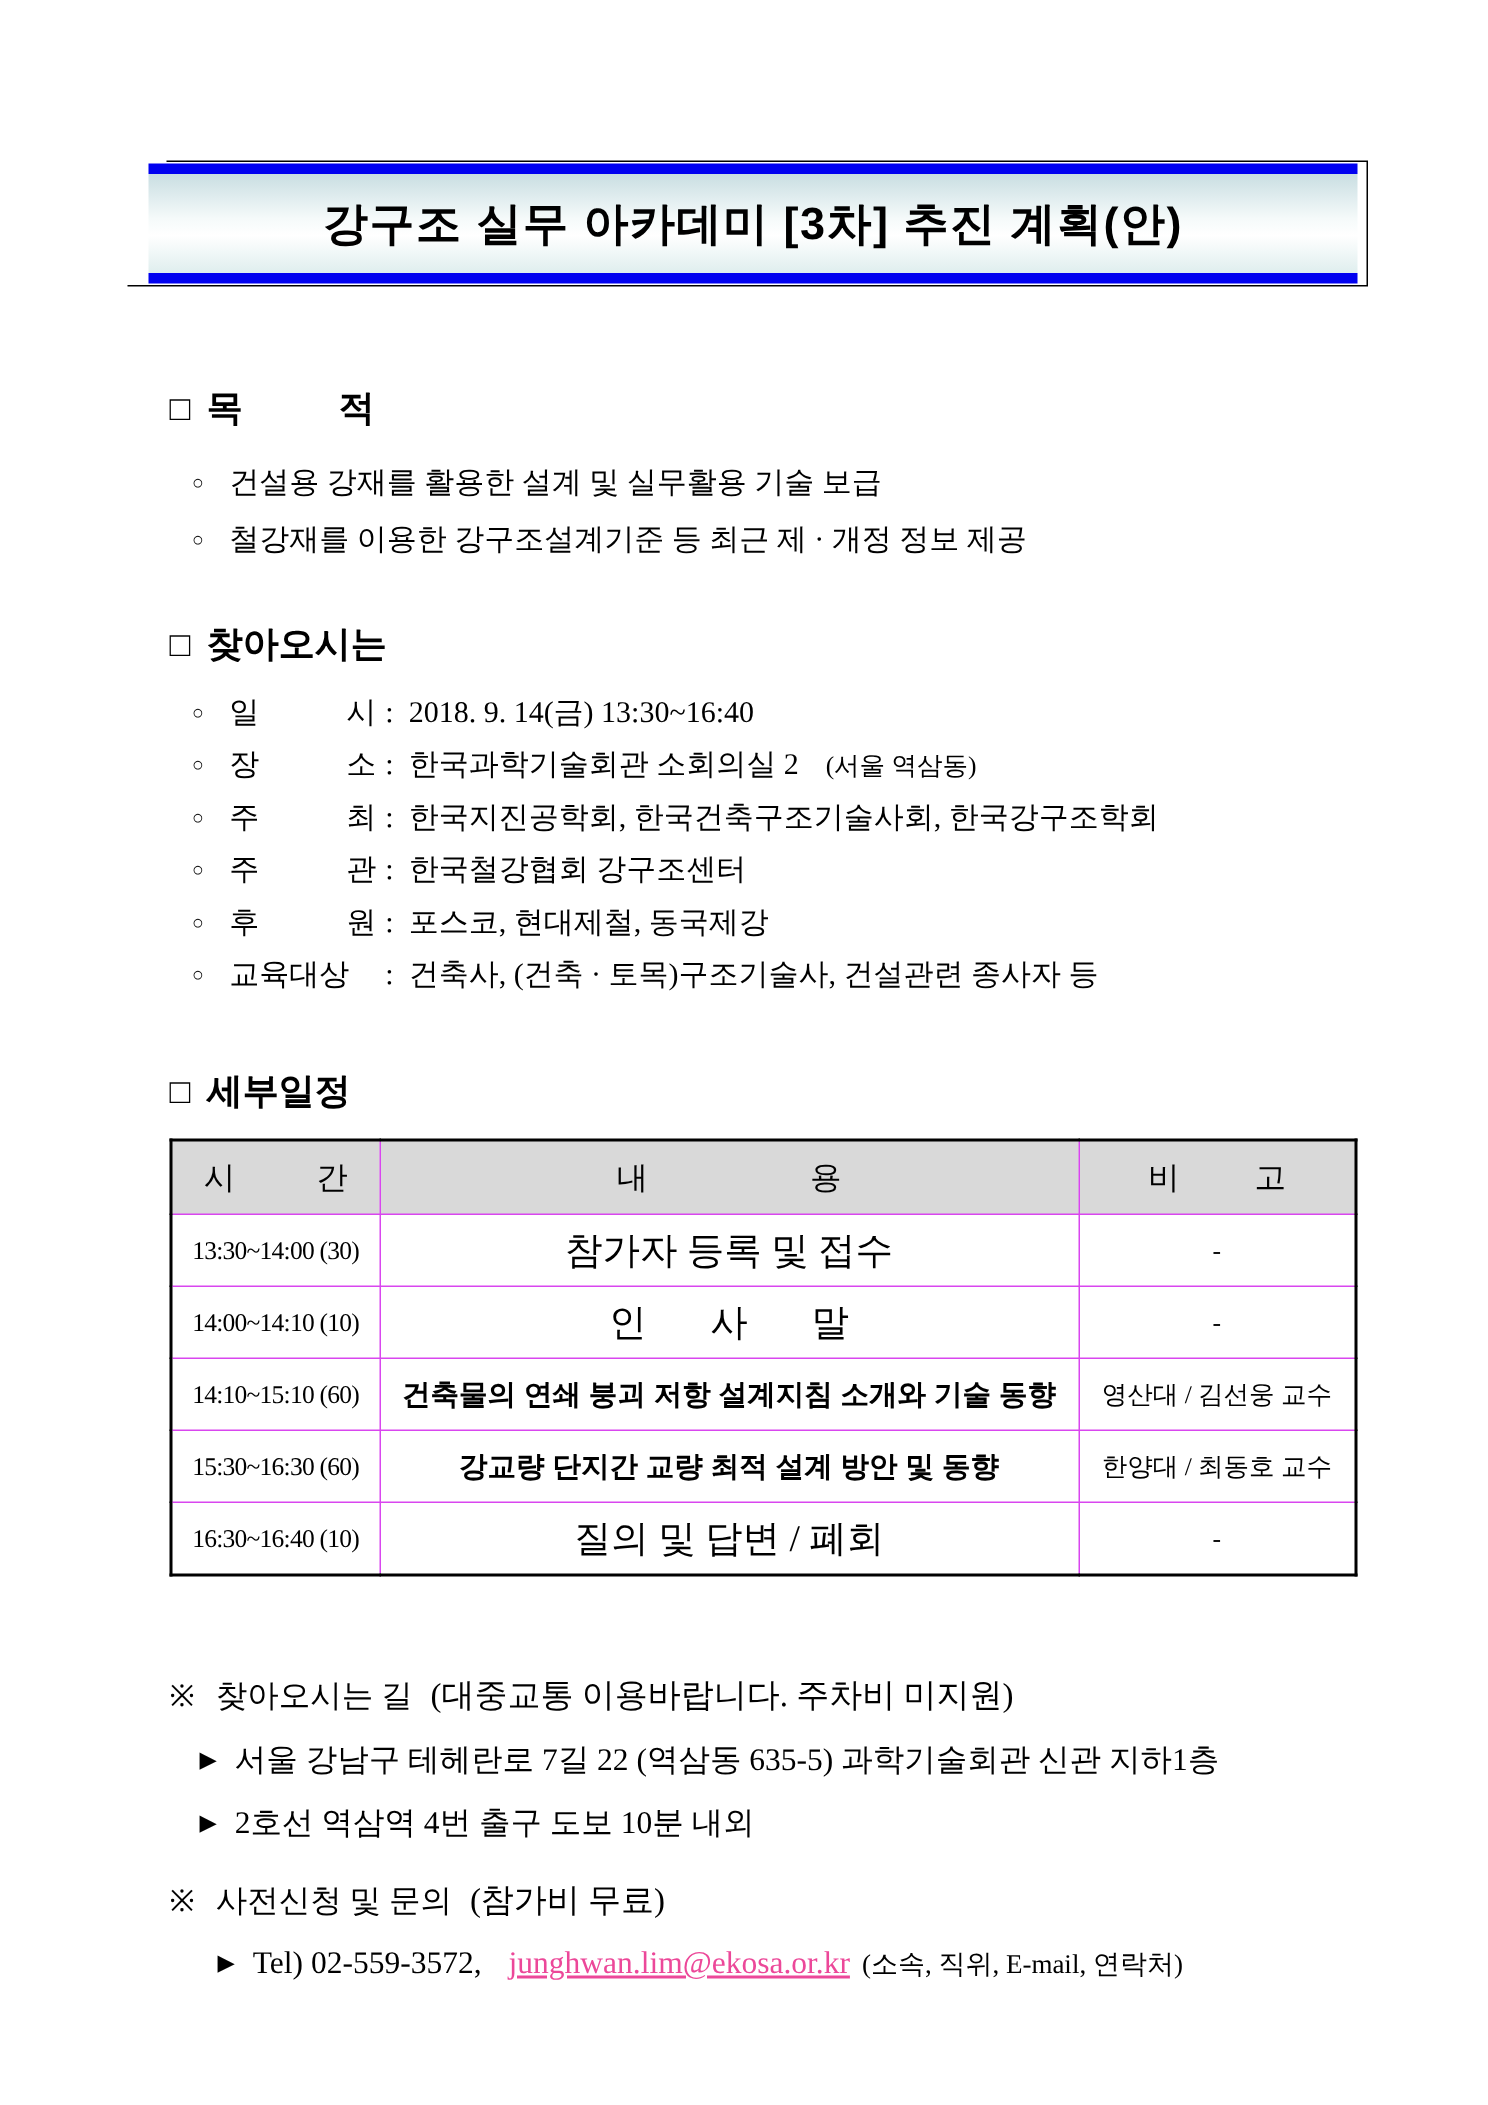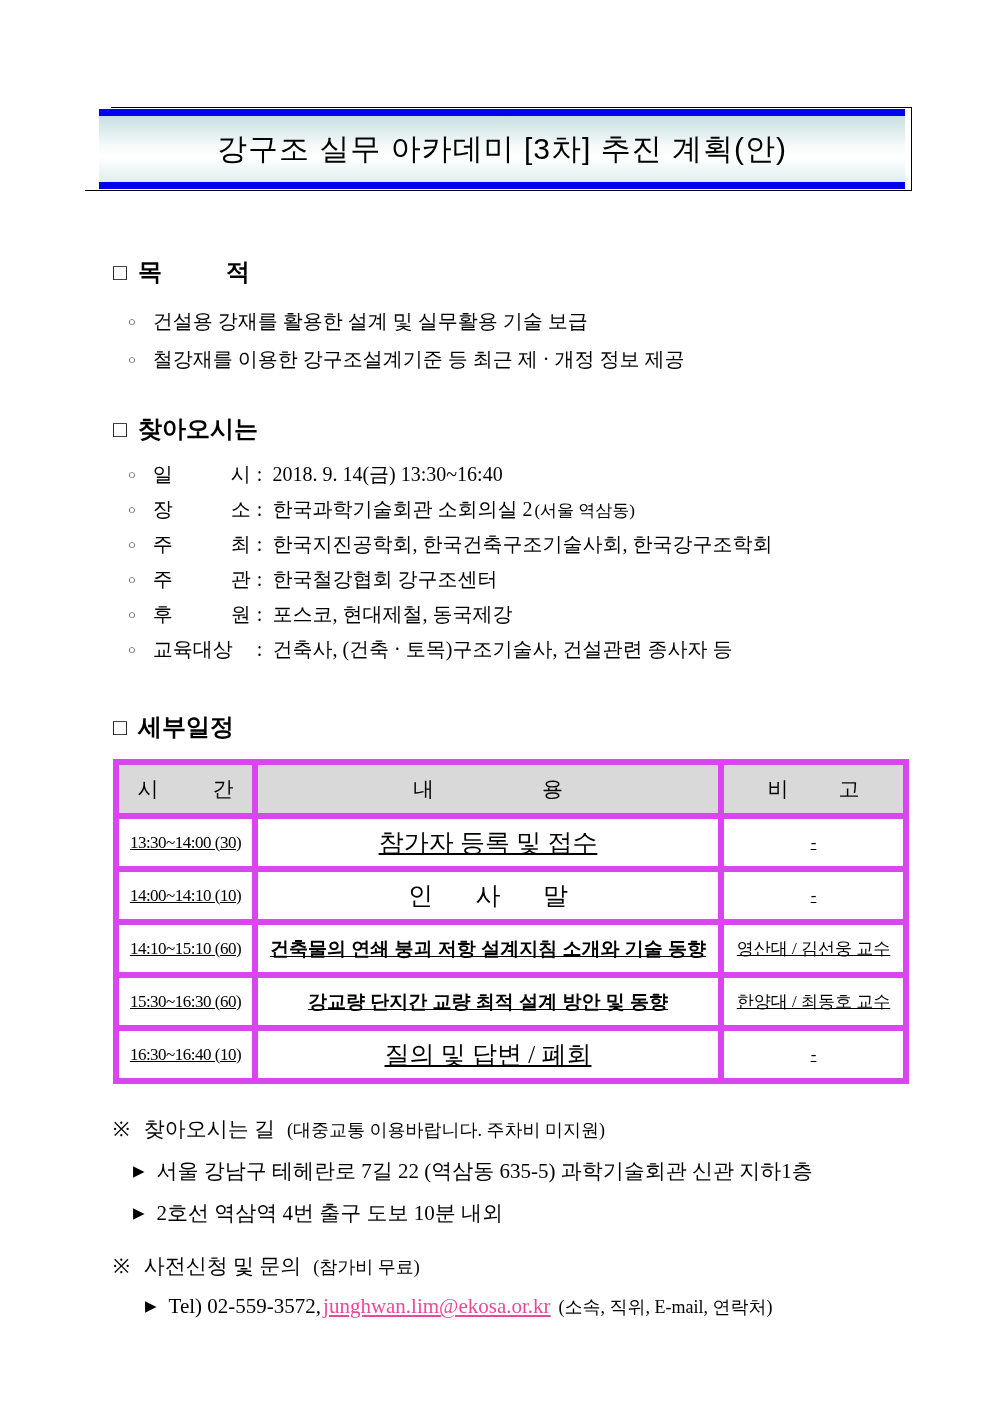--- a/index.html
+++ b/index.html
@@ -12,21 +12,21 @@
   .banner {
     position:absolute; left:99px; top:109px; width:806px; height:66px;
     border-top:7px solid #0101f0; border-bottom:7px solid #0101f0;
     background:linear-gradient(to bottom, #c9dee2 0%, #f5fafa 45%, #ffffff 62%, #dfeeee 100%);
     display:flex; align-items:center; justify-content:center;
   }
   .banner::before { content:""; position:absolute; left:12px;  right:-7px; top:-9px;    height:1px; background:#000; }
   .banner::after  { content:""; position:absolute; left:-14px; right:-7px; bottom:-9px; height:1px; background:#000; }
   .banner .edge-line { position:absolute; right:-7px; top:-8px; bottom:-8px; width:1px; background:#000; }
   .banner h1 {
-    margin:0; font-family:"Liberation Sans", sans-serif; font-weight:400;
+    margin:0; font-family:"Liberation Sans", sans-serif; font-weight:700;
     font-size:30px; letter-spacing:1px; white-space:nowrap;
   }
 
   
   .sec-heading {
     display:flex; align-items:center; gap:11px;
     font-family:"Liberation Sans", sans-serif; font-weight:700; font-size:24px;
   }
   .sq-icon { font-weight:400; font-size:23px; line-height:1; font-family:"Liberation Serif", serif; }
   .jx { display:inline-block; text-align:justify; text-align-last:justify; }
@@ -47,43 +47,43 @@
   .ov-label { font-size:20px; }
   .ov-sep { margin:0 10px 0 6px; }
 
   
   #schedule { position:absolute; left:113px; top:711px; }
   #schedule .sec-heading { margin-bottom:16px; }
   table.sched {
     border-collapse:collapse; width:790px; table-layout:fixed;
     border:2px solid #000;
   }
-  table.sched th, table.sched td { border:6px solid #d946ef; padding:0; text-align:center; vertical-align:middle;text-decoration:underline; }
+  table.sched th, table.sched td { border:1px solid #d946ef; padding:0; text-align:center; vertical-align:middle; }
   table.sched th { background:#d9d9d9; height:48px; font-weight:400; font-size:21px; }
   table.sched td { height:47px; }
   .col-time { width:139px; } .col-content { width:466px; } .col-note { width:185px; }
   td.t-time { font-size:17px; letter-spacing:-0.5px; }
   td.t-content { font-size:25px; }
   td.t-content.bold { font-family:"Liberation Sans", sans-serif; font-weight:700; font-size:19px; }
   td.t-note { font-size:17px; }
 
   
   .foot-block { position:absolute; left:113px; }
   #directions { top:1115px; }
   #inquiry    { top:1252px; }
   .foot-heading { display:flex; align-items:baseline; font-size:21px; }
   .ref-icon { font-size:20px; margin-right:14px; }
-  .foot-heading .small-note { margin-left:12px; font-size:18px; }
+  .foot-heading .small-note { margin-left:12px; font-size:22px; }
   .arrow-line { display:flex; align-items:baseline; font-size:21px; margin-top:14px; padding-left:20px; }
   .arrow-line.more-indent { padding-left:32px; }
   .arrow-icon { font-size:15px; margin-right:12px; position:relative; top:-2px; }
   .email-link { color:#ec4899; text-decoration:underline; }
   .tel-suffix { font-size:18px; margin-left:8px;text-align:center; }
   .tel-text { font-size:21px; }
-  .mr6 { margin-right:2px; }
+  .mr6 { margin-right:18px; }
 </style>
 </head>
 <body>
 
 <div class="page">
 
   <div class="banner">
     <span class="edge-line"></span>
     <h1>강구조 실무 아카데미 [3차] 추진 계획(안)</h1>
   </div>

